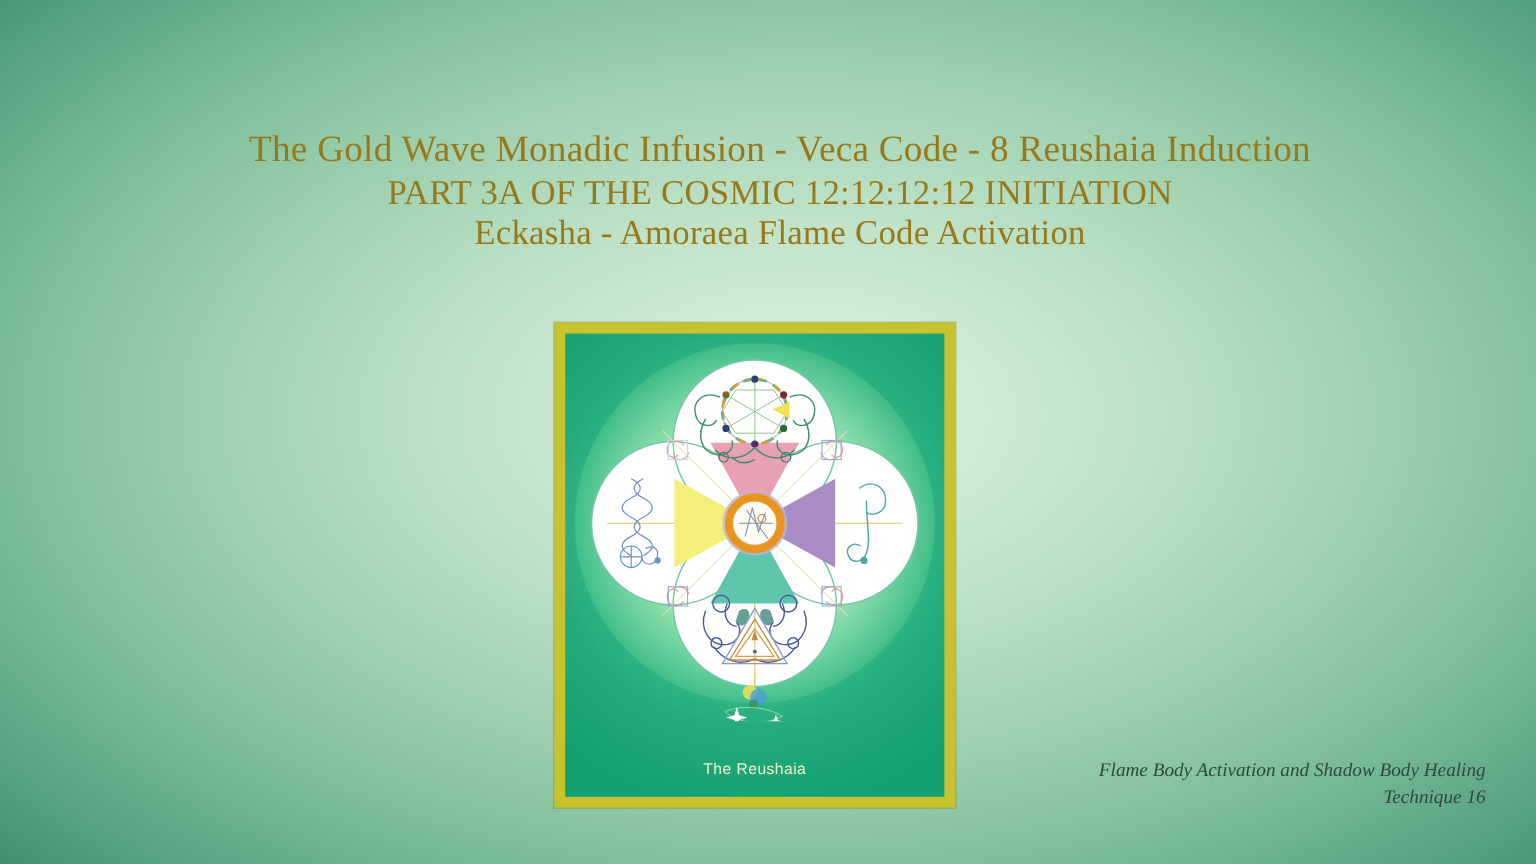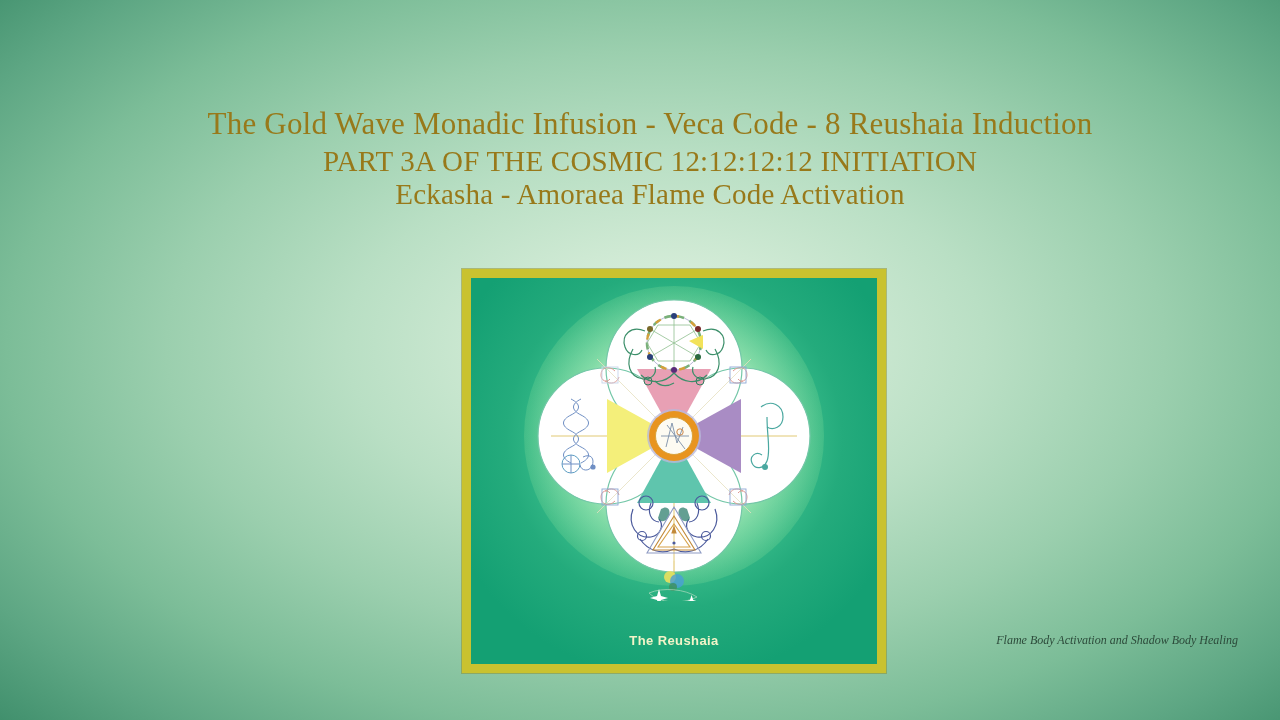--- a/index.html
+++ b/index.html
@@ -51,27 +51,26 @@
   }
   #title-line-3 {
     font-size: 29px;
   }
 
   
   #image-frame {
     position: absolute;
     left: 462px;
     top: 269px;
-    width: 424px;
+    width: 334px;
     height: 404px;
     background: #c9c22f;
     padding: 0;
     box-sizing: border-box;
     box-shadow: 0 0 0 1px rgba(140,140,40,0.5);
-    font-weight: bold;
   }
   #image-inner {
     position: absolute;
     left: 9px;
     top: 9px;
     right: 9px;
     bottom: 9px;
     overflow: hidden;
     background:
       radial-gradient(circle 240px at 50% 42%,
@@ -125,21 +124,21 @@
   #caption-sub   { font-size: 11.5px; letter-spacing: 0.3px; }
 
   
   #footer-note {
     position: absolute;
     right: 42px;
     top: 632px;
     width: 420px;
     text-align: right;
     font-style: italic;
-    font-size: 12px;
+    font-size: 16px;
     color: #2c4a3a;
     line-height: 1.35;
   }
 </style>
 </head>
 <body>
 
 <div id="slide">
 
   <div id="title-block">
@@ -315,15 +314,16 @@
 
       <div id="picture-caption">
         <div id="caption-title">The Reushaia</div>
       </div>
 
     </div>
   </div>
 
   <div id="footer-note">
     <div>Flame Body Activation and Shadow Body Healing</div>
+    <div>Technique 16</div>
   </div>
 
 </div>
 
 </body></html>

